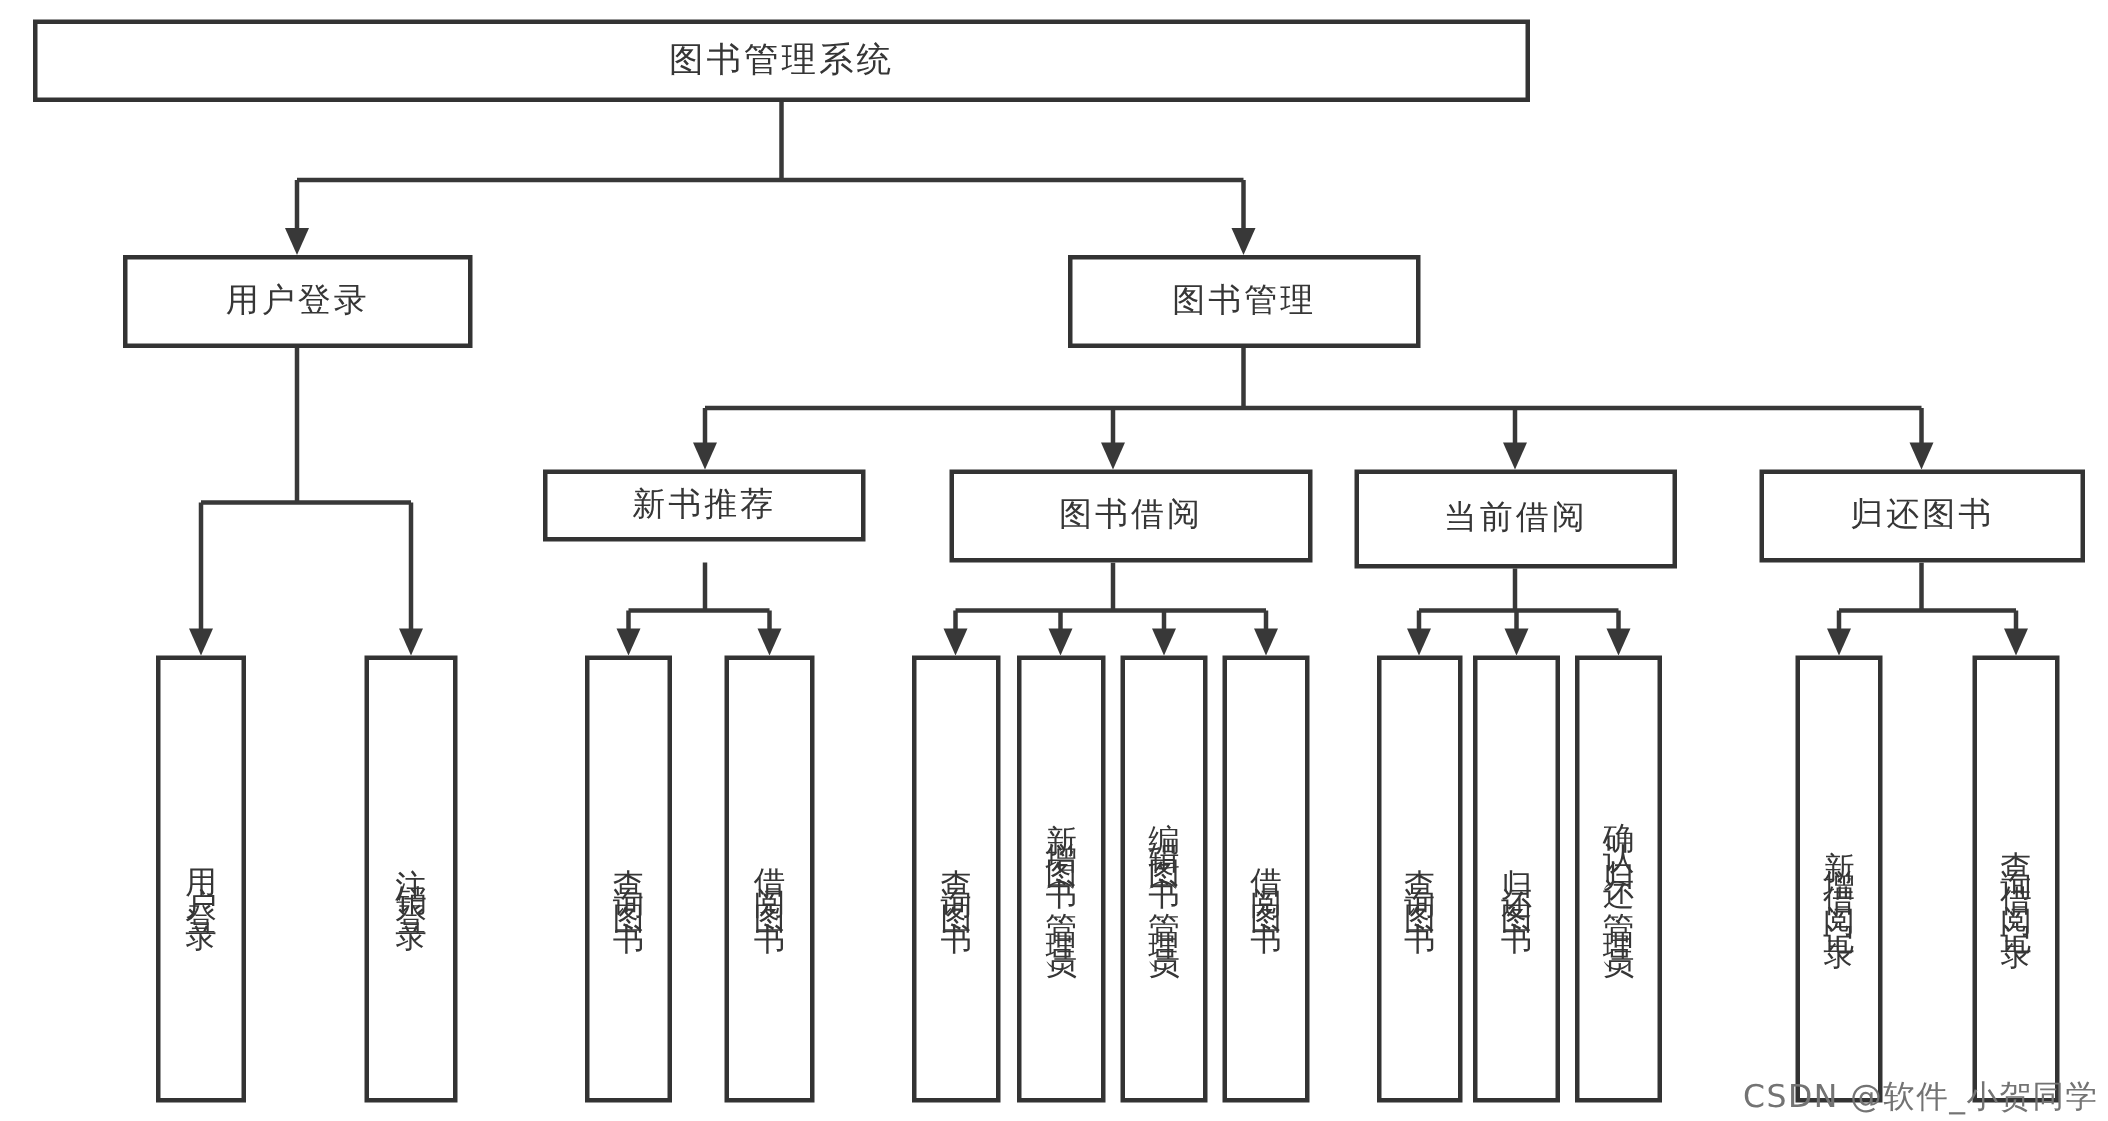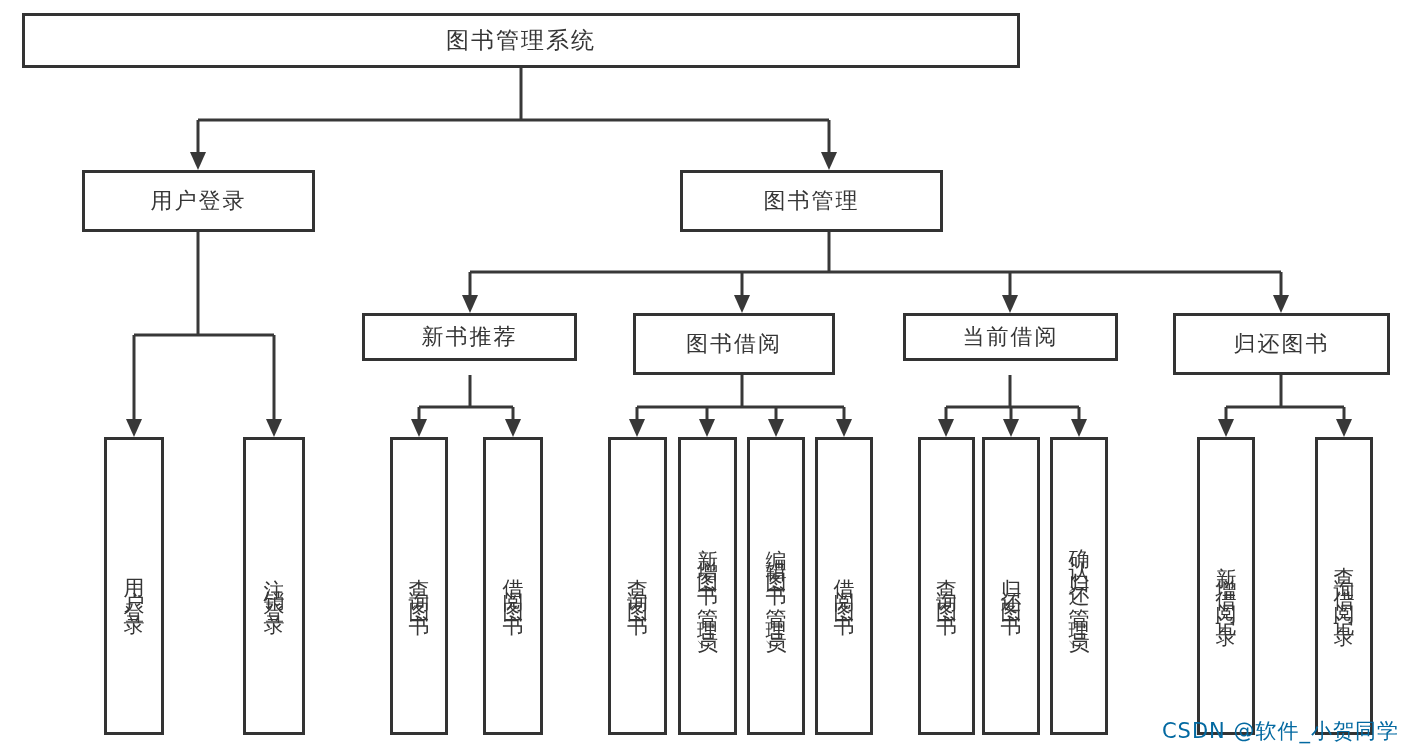--- a/index.html
+++ b/index.html
@@ -37,21 +37,21 @@
     font-size: 21px;
     line-height: 1.15;
     letter-spacing: 12px;
     white-space: nowrap;
   }
   .watermark {
     position: absolute;
     right: 6px;
     bottom: 2px;
     font-size: 21px;
-    color: #0369a1;
+    color: #737373;
     letter-spacing: 1px;
     z-index: 5;
     white-space: nowrap;
   }
 </style>
 </head>
 <body>
 
 <div id="stage">
 
@@ -110,31 +110,31 @@
       <polygon points="1336,419 1352,419 1344,437" fill="#383838"></polygon>
     </svg>
 
   <div class="node h-node" style="left:22px;top:13px;width:998px;height:55px;font-size:23px">
     <span>图书管理系统</span>
   </div>
 
   <div class="node h-node" style="left:82px;top:170px;width:233px;height:62px">
     <span>用户登录</span>
   </div>
-  <div class="node h-node" style="left:680px;top:170px;width:263px;height:62px">
+  <div class="node h-node" style="left:712px;top:170px;width:235px;height:62px">
     <span>图书管理</span>
   </div>
 
   <div class="node h-node" style="left:362px;top:313px;width:215px;height:48px">
     <span>新书推荐</span>
   </div>
-  <div class="node h-node" style="left:633px;top:313px;width:202px;height:62px">
+  <div class="node h-node" style="left:633px;top:313px;width:242px;height:62px">
     <span>图书借阅</span>
   </div>
-  <div class="node h-node" style="left:903px;top:313px;width:215px;height:48px">
+  <div class="node h-node" style="left:903px;top:313px;width:215px;height:66px">
     <span>当前借阅</span>
   </div>
   <div class="node h-node" style="left:1173px;top:313px;width:217px;height:62px">
     <span>归还图书</span>
   </div>
 
   <div class="node v-node" style="left:104px;width:60px">
     <span>用户登录</span>
   </div>
   <div class="node v-node" style="left:243px;width:62px">

